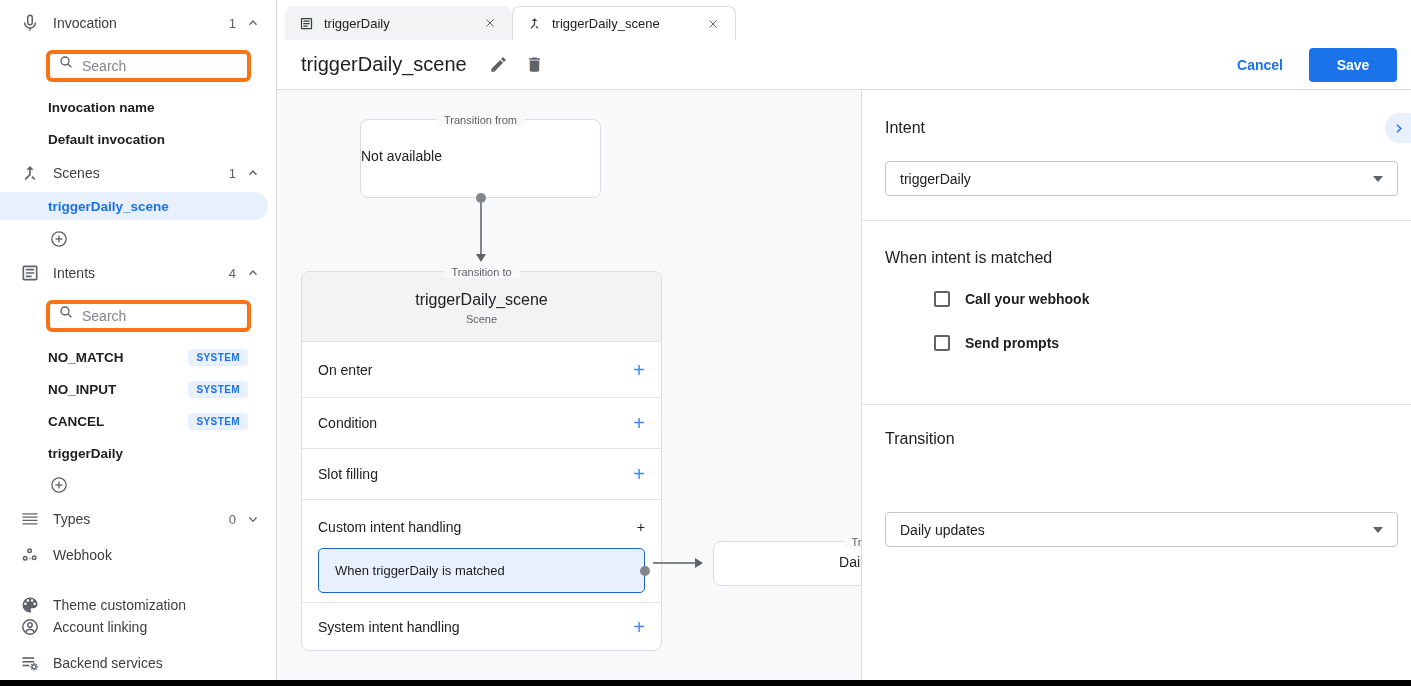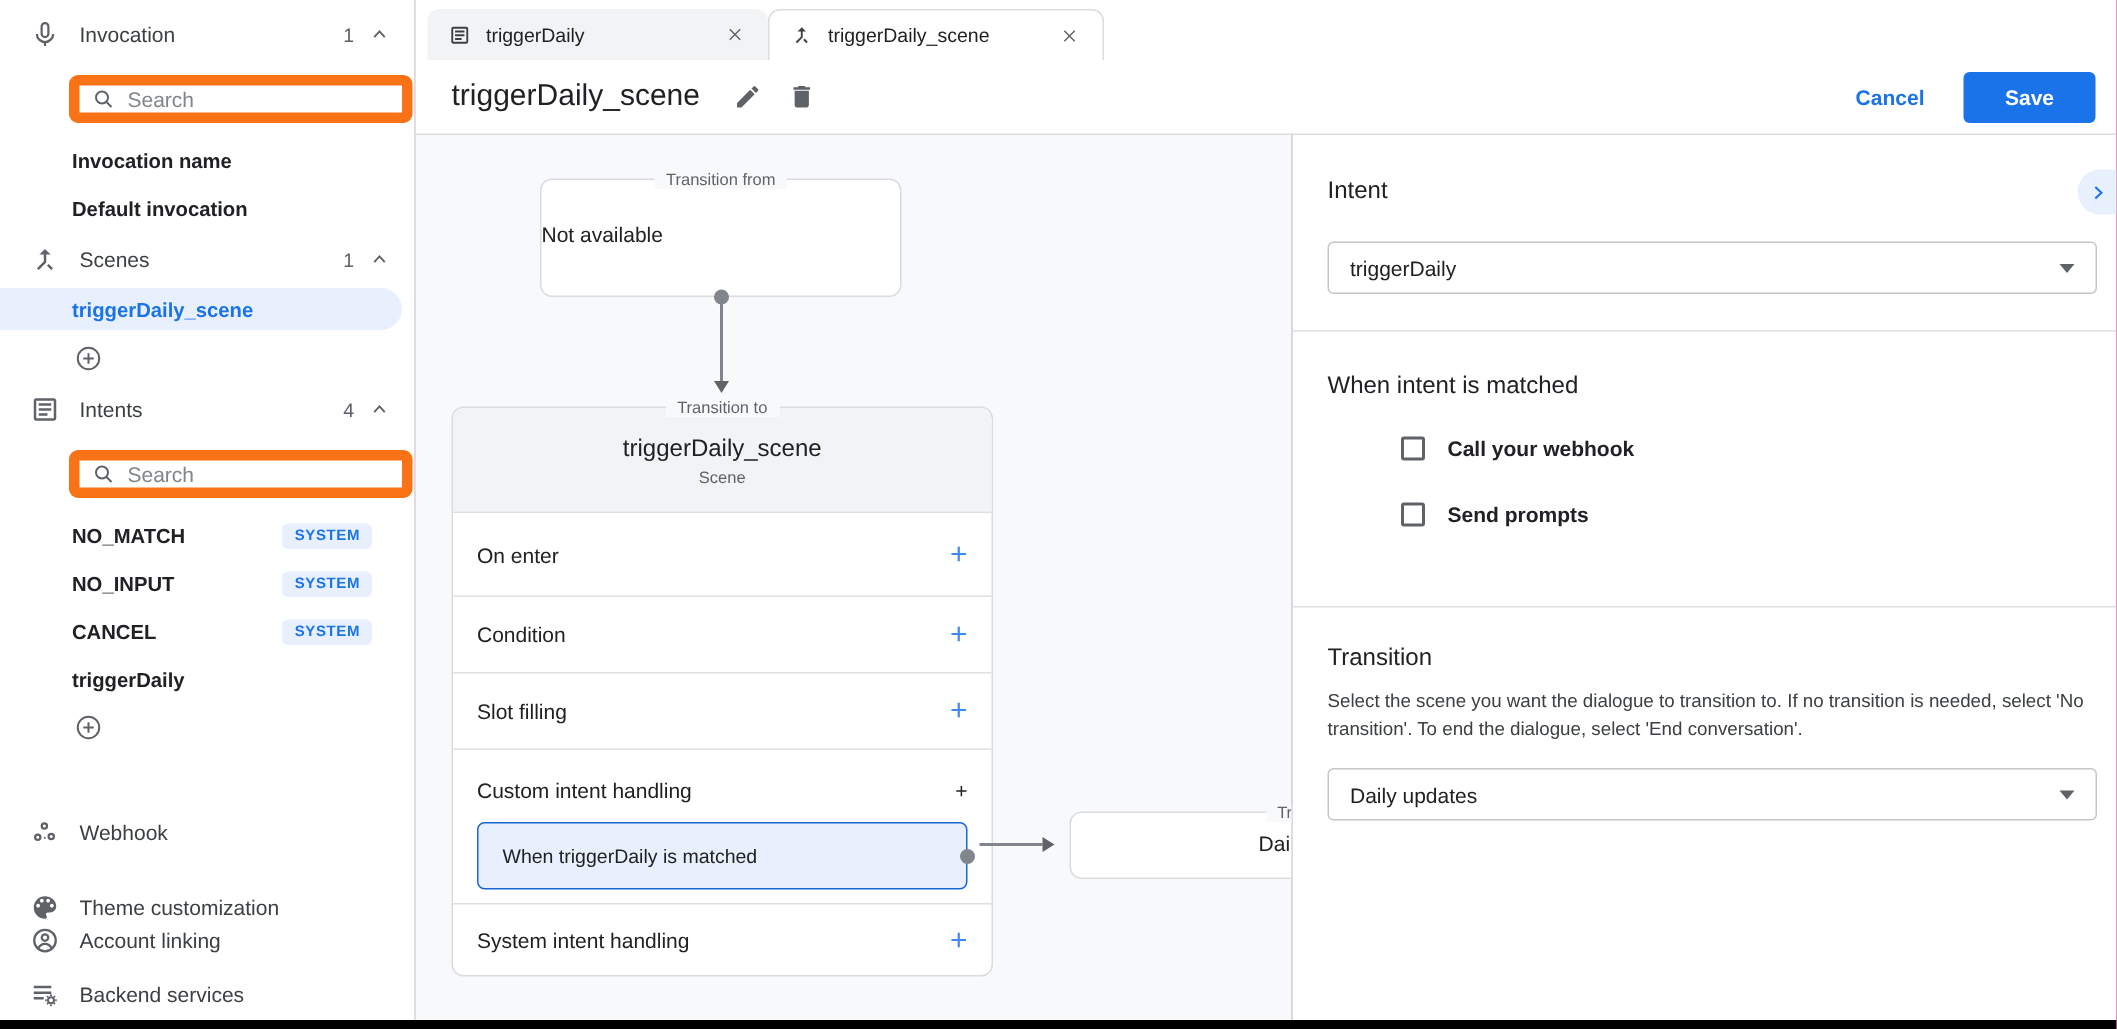--- a/index.html
+++ b/index.html
@@ -1,29 +1,29 @@
 <!DOCTYPE html>
 <html><head>
 <meta charset="utf-8">
 <style>
   * { margin:0; padding:0; box-sizing:border-box; }
   html,body { width:1411px; height:686px; }
   body { font-family:"Liberation Sans", sans-serif; background:#fff; color:#202124; overflow:hidden; }
-  .app { position:relative; width:1411px; height:686px; background:#be185d; }
+  .app { position:relative; width:1411px; height:686px; background:#fdba74; }
 
   
   .sidebar { position:absolute; left:0; top:0; width:277px; height:680px; background:#fff; border-right:1px solid #dadce0; }
   .sb-row { position:absolute; left:0; right:0; height:26px; display:flex; align-items:center; padding-left:20px; font-size:14px; color:#3c4043; cursor:pointer; }
   .sb-row .lbl { margin-left:13px; }
   .sb-row .count { margin-left:auto; font-size:13px; color:#5f6368; }
   .sb-row .chev { margin:0 16px 0 10px; display:flex; }
   .sb-item { position:absolute; left:0; right:0; height:26px; display:flex; align-items:center; padding-left:48px; font-size:13.5px; font-weight:700; color:#202124; cursor:pointer; }
   .sb-item .badge { margin-left:auto; margin-right:28px; background:#e8f0fe; color:#1a73e8; font-size:10px; font-weight:700; letter-spacing:.4px; padding:3px 8px; border-radius:4px; }
   .sb-pill { position:absolute; left:0; width:268px; height:28px; background:#e8f0fe; border-radius:0 16px 16px 0; display:flex; align-items:center; padding-left:48px; font-size:13.5px; font-weight:700; color:#1a73e8; cursor:pointer; }
-  .sb-search { position:absolute; left:46px; width:229px; height:32px; border:7px solid #f97316; border-radius:6px; background:#fff; display:flex; align-items:center; padding:0 8px; }
+  .sb-search { position:absolute; left:46px; width:205px; height:32px; border:4px solid #f97316; border-radius:6px; background:#fff; display:flex; padding:0 8px; }
   .sb-search input { border:none; outline:none; width:140px; margin-left:8px; font-size:14px; color:#202124; font-family:"Liberation Sans",sans-serif; background:transparent; }
   .sb-search input::placeholder { color:#80868b; }
   .sb-plus { position:absolute; left:49px; width:20px; height:20px; cursor:pointer; }
 
   
   .tabbar { position:absolute; left:277px; top:0; right:0; height:40px; background:#fff; }
   .tab { position:absolute; top:6px; height:34px; display:flex; align-items:center; padding:0 12px 0 14px; border-radius:8px 8px 0 0; font-size:13px; color:#202124; cursor:pointer; }
   .tab.inactive { background:#f1f3f4; }
   .tab.active { background:#fff; border:1px solid #dadce0; border-bottom:none; }
   .tab .t-lbl { margin-left:10px; }
@@ -185,20 +185,34 @@
     </div>
 
     <div class="sb-plus" style="top:475px">
       <svg width="20" height="20" viewBox="0 0 24 24" fill="none" stroke="#5f6368" stroke-width="1.6">
           <circle cx="12" cy="12" r="8.6"></circle>
           <line x1="12" y1="7.8" x2="12" y2="16.2"></line>
           <line x1="7.8" y1="12" x2="16.2" y2="12"></line>
         </svg>
     </div>
 
+    <div class="sb-row" style="top:506px">
+      <span>
+        <svg width="20" height="20" viewBox="0 0 24 24" fill="#5f6368">
+            <path d="M3 6.5h18V5H3v1.5zm0 4h18V9H3v1.5zm0 4h18V13H3v1.5zm0 4h18V17H3v1.5z"></path>
+          </svg>
+      </span>
+      <span class="lbl">Types</span>
+      <span class="count">0</span>
+      <span class="chev">
+        <svg width="14" height="14" viewBox="0 0 24 24" fill="none" stroke="#5f6368" stroke-width="2.2">
+            <polyline points="6,9.5 12,16 18,9.5"></polyline>
+          </svg>
+      </span>
+    </div>
 
     <div class="sb-row" style="top:542px">
       <span>
         <svg width="20" height="20" viewBox="0 0 24 24" fill="none" stroke="#5f6368" stroke-width="1.8">
             <circle cx="6.2" cy="15.8" r="2.1"></circle>
             <circle cx="11.5" cy="6.8" r="2.1"></circle>
             <circle cx="17" cy="15.2" r="2.1"></circle>
             <circle cx="11.8" cy="16.2" r="0.8" fill="#5f6368" stroke="none"></circle>
           </svg>
       </span>
@@ -381,21 +395,20 @@
     </div>
     <div class="chk-row" style="top:245px">
       <span class="chk-box"></span>
       <span class="chk-lbl">Send prompts</span>
     </div>
 
     <div class="p-divider" style="top:314px"></div>
 
     <div class="p-h" style="top:340px">Transition</div>
 
-    <div class="p-desc" style="top:368px">Select the scene you want the dialogue to transition to. If no transition is needed, select 'No transition'. To end the dialogue, select 'End conversation'.</div>
 
     <div class="dropdown" style="top:422px">
       <span>Daily updates</span>
       <span class="caret"></span>
     </div>
 
   </div>
 
   <div class="bottom-bar"></div>
 

